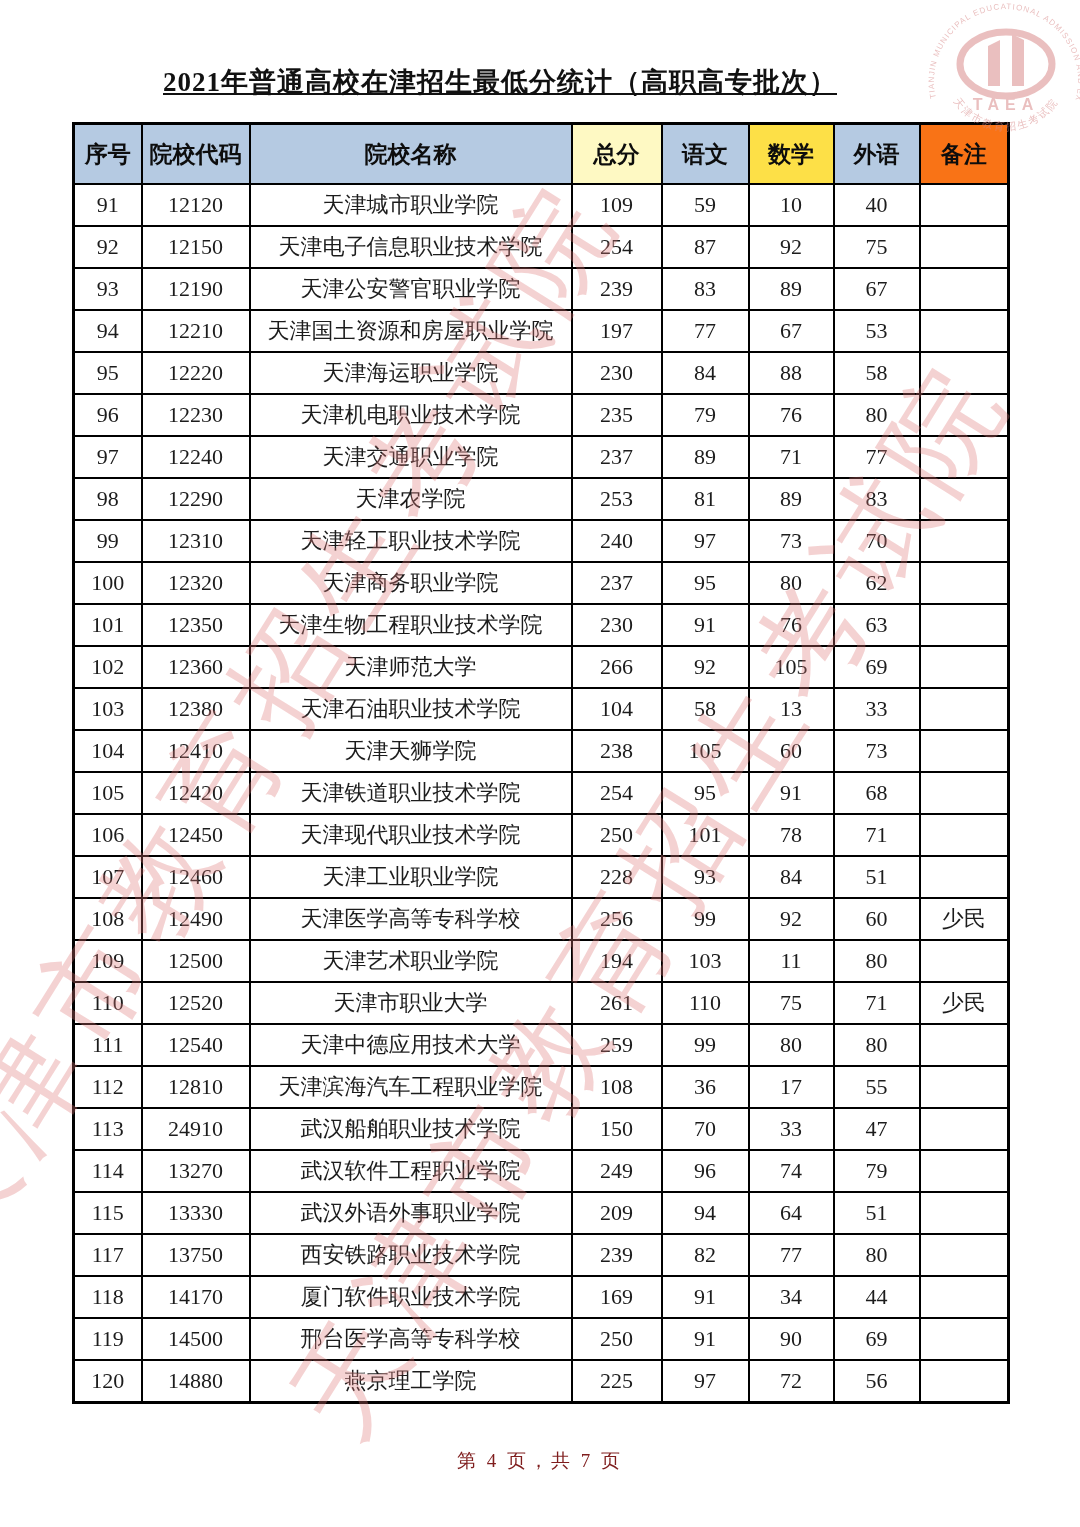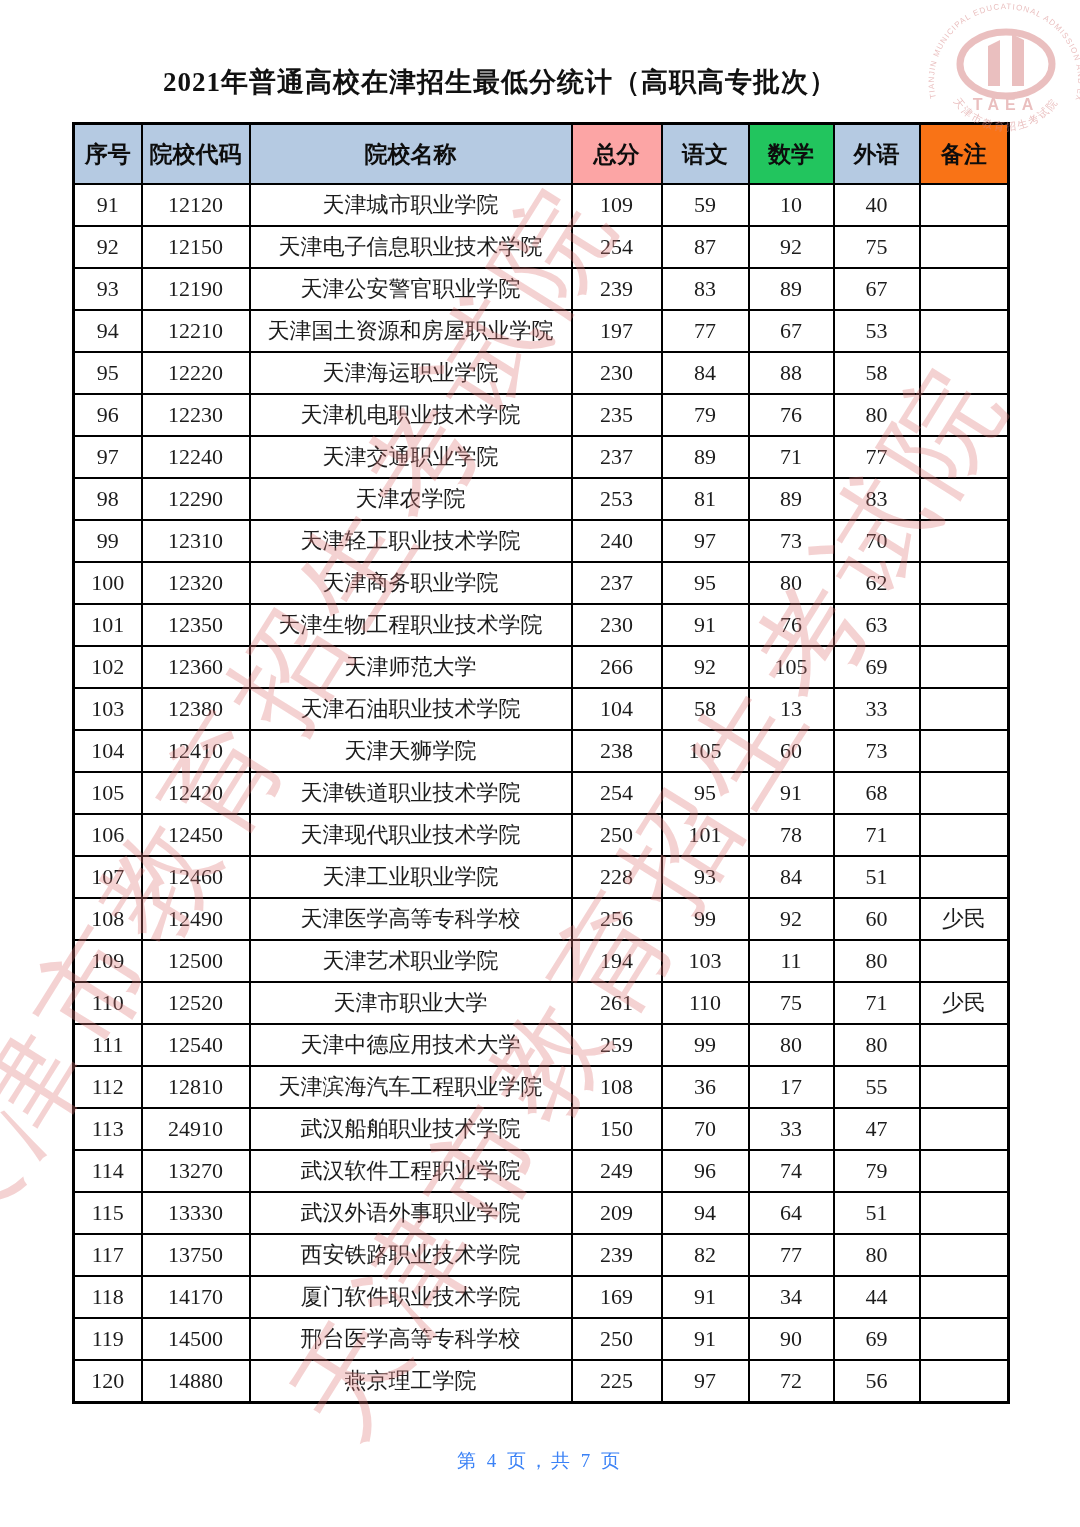--- a/index.html
+++ b/index.html
@@ -5,20 +5,21 @@
   html,body{margin:0;padding:0;}
   body{
     width:1080px;height:1527px;position:relative;background:#ffffff;
     font-family:"Liberation Serif","DejaVu Serif",serif;color:#1c1c1c;
     overflow:hidden;
   }
   .page-title{
     position:absolute;top:64px;left:0;width:1000px;text-align:center;
     font-size:27px;font-weight:bold;letter-spacing:1px;color:#111;
     font-family:"Liberation Serif","DejaVu Serif",serif;
+    text-decoration:underline;
   }
   .table-wrap{position:absolute;left:72px;top:122px;width:935px;z-index:2;}
   table.score{
     border-collapse:collapse;table-layout:fixed;width:935px;
     border:3px solid #000;
   }
   table.score th,table.score td{
     border:2px solid #000;text-align:center;vertical-align:middle;
     overflow:hidden;white-space:nowrap;
   }
@@ -28,21 +29,21 @@
   }
   table.score td{
     height:38px;font-size:22px;
     font-family:"Liberation Serif","DejaVu Serif",serif;
   }
   col.c0{width:68px;} col.c1{width:108px;} col.c2{width:322px;}
   col.c3{width:90px;} col.c4{width:87px;} col.c5{width:85px;}
   col.c6{width:86px;} col.c7{width:89px;}
   .page-footer{
     position:absolute;top:1448px;left:0;width:1080px;text-align:center;
-    font-size:19px;letter-spacing:3px;color:#3b82f6;z-index:2;
+    font-size:19px;letter-spacing:3px;color:#7f1d1d;z-index:2;
   }
   .wm{
     position:absolute;white-space:nowrap;z-index:6;pointer-events:none;
     font-size:112px;letter-spacing:12px;font-weight:400;
     font-family:"Liberation Serif","DejaVu Serif",serif;
     color:rgba(222,118,118,0.30);
     transform:rotate(-58deg);
   }
   .wm1{left:-360px;top:644px;}
   .wm2{left:30px;top:824px;}
@@ -87,23 +88,23 @@
       <col class="c4">
         <col class="c5">
         <col class="c6">
         <col class="c7">
     </colgroup>
     <thead>
       <tr>
           <th style="background: rgb(181, 202, 226);">序号</th>
           <th style="background: rgb(181, 202, 226);">院校代码</th>
           <th style="background: rgb(181, 202, 226);">院校名称</th>
-          <th style="background: #fca5a5;">总分</th>
+          <th style="background: #fef9c3;">总分</th>
           <th style="background: rgb(181, 202, 226);">语文</th>
-          <th style="background: #22c55e;">数学</th>
+          <th style="background: #fde047;">数学</th>
           <th style="background: rgb(181, 202, 226);">外语</th>
           <th style="background: #f97316;">备注</th>
         </tr>
     </thead>
     <tbody>
         <tr>
           <td>91</td>
           <td>12120</td>
           <td>天津城市职业学院</td>
           <td>109</td>

